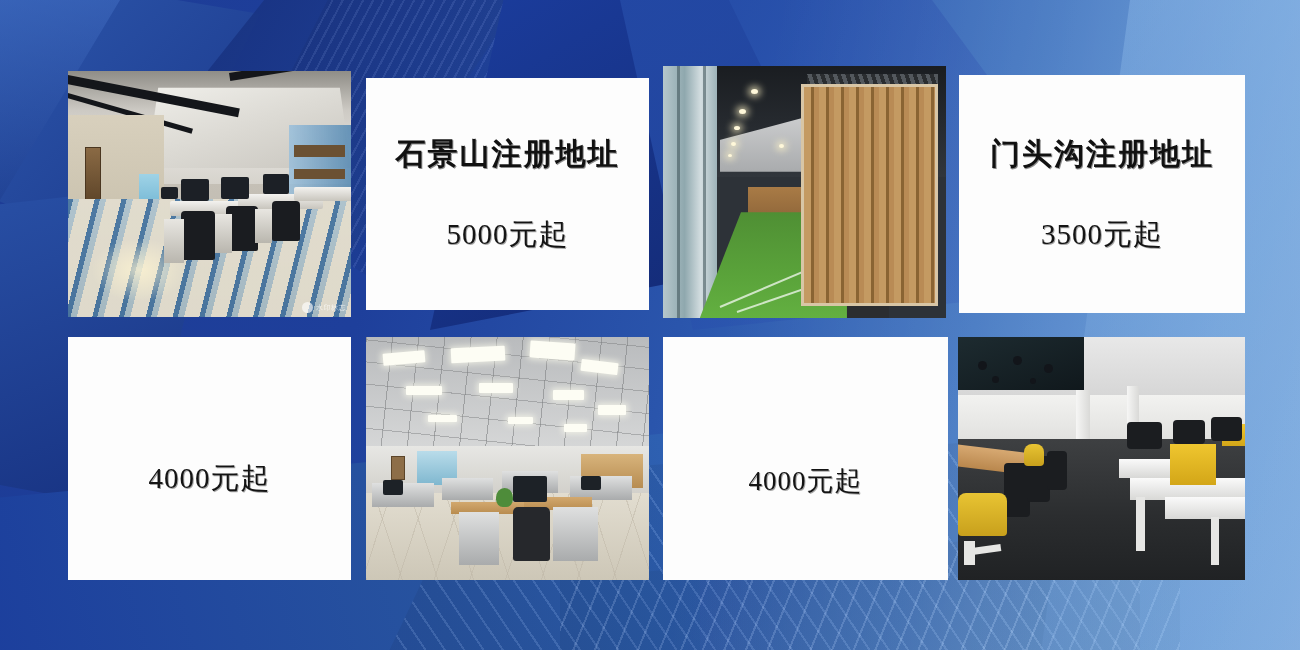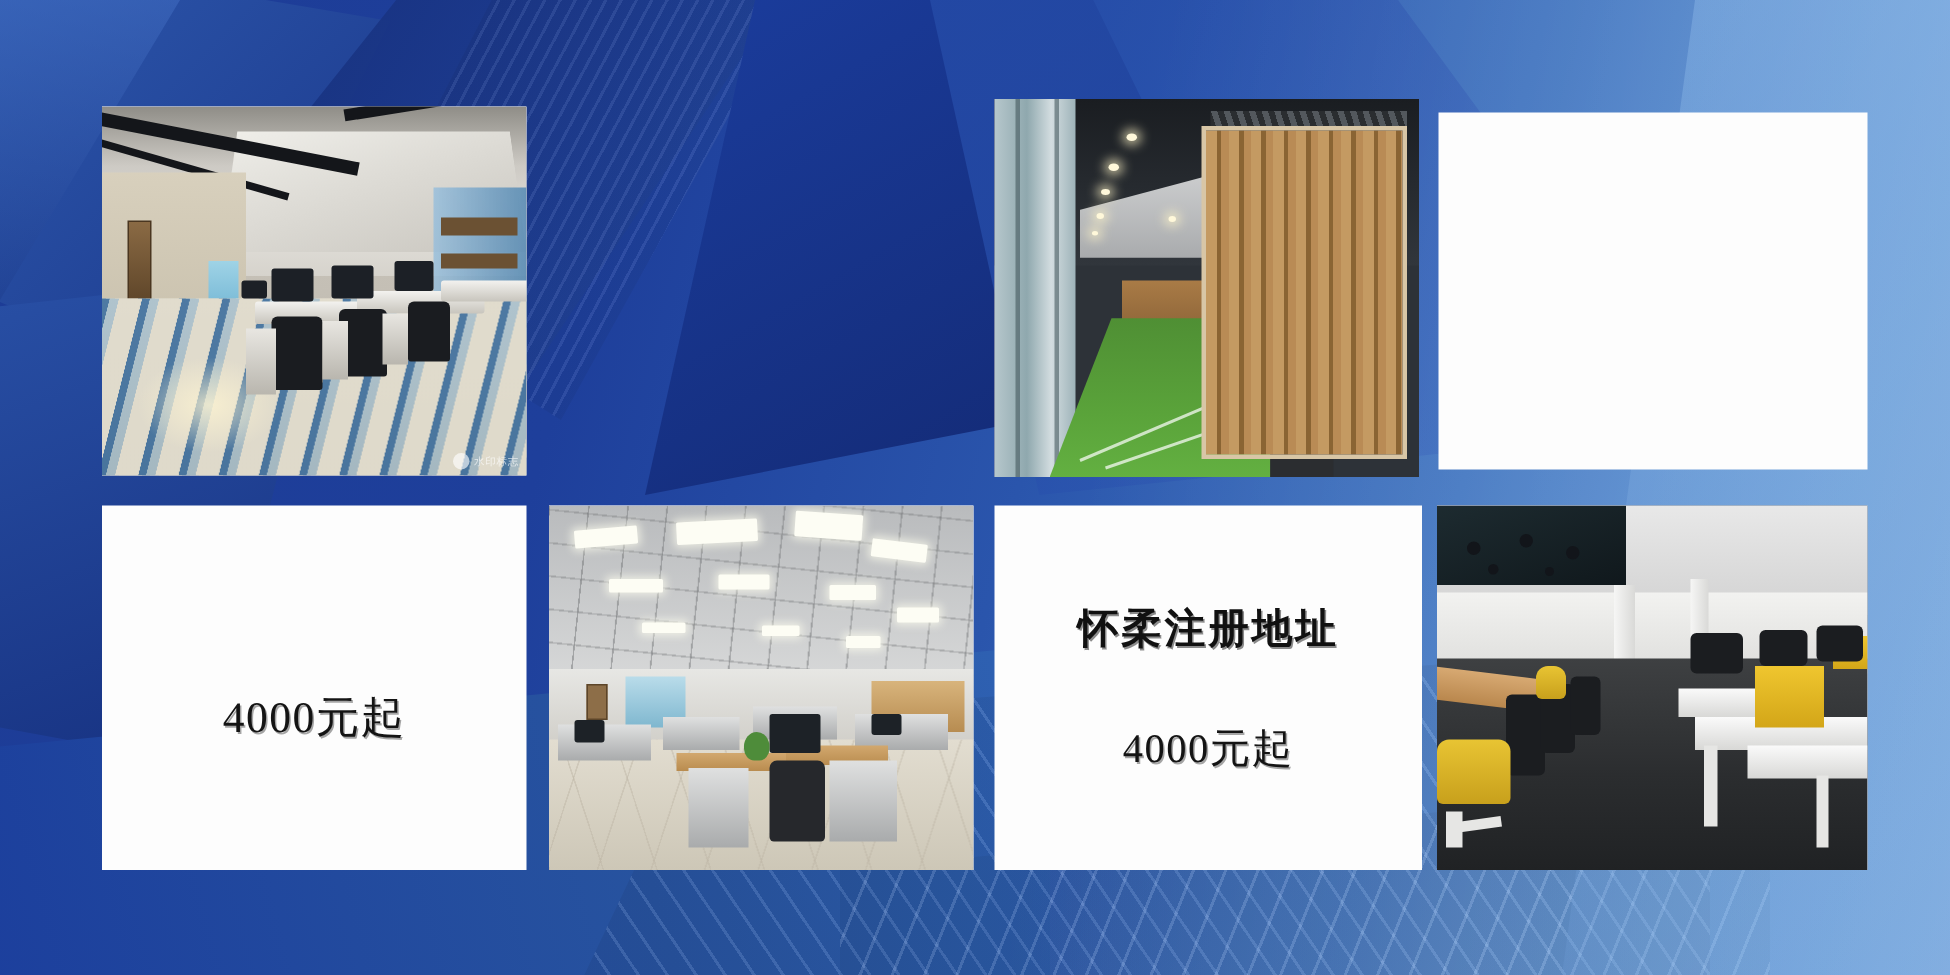--- a/index.html
+++ b/index.html
@@ -206,20 +206,24 @@
         <div class="tower" style="left:52%;top:58%;width:6%;height:16%;"></div>
         <div class="tower" style="left:66%;top:56%;width:6%;height:14%;"></div>
 
         <div class="wm">
           <span class="wmdot"></span>
           <span class="wmtxt">水印标志</span>
         </div>
       </div>
     </div>
 
+    <div class="card text" style="left:366px;top:78px;width:283px;height:232px;">
+      <div class="title">石景山注册地址</div>
+      <div class="price">5000元起</div>
+    </div>
 
     <div class="card" style="left:663px;top:66px;width:283px;height:252px;">
       <div class="photo pb">
         <div class="ceilblk"></div>
         <div class="ceilwhite"></div>
         <div class="spot" style="left:31%;top:9%;"></div>
         <div class="spot" style="left:27%;top:17%;"></div>
         <div class="spot" style="left:25%;top:24%;width:6px;height:4px;"></div>
         <div class="spot" style="left:24%;top:30%;width:5px;height:4px;"></div>
         <div class="spot" style="left:23%;top:35%;width:4px;height:3px;"></div>
@@ -232,20 +236,22 @@
         <div class="darkfloor"></div>
         <div class="turf"></div>
         <div class="lane" style="left:20%;bottom:4%;width:38%;transform:rotate(-23deg);"></div>
         <div class="lane" style="left:26%;bottom:2%;width:32%;transform:rotate(-19deg);"></div>
         <div class="slattop"></div>
         <div class="slats"></div>
       </div>
     </div>
 
     <div class="card text" style="left:959px;top:75px;width:286px;height:238px;">
+      <div class="title">门头沟注册地址</div>
+      <div class="price">3500元起</div>
     </div>
 
     <div class="card text" style="left:68px;top:337px;width:283px;height:243px;">
       <div class="price">4000元起</div>
     </div>
 
     <div class="card" style="left:366px;top:337px;width:283px;height:243px;">
       <div class="photo pc">
         <div class="grid-ceiling"></div>
         <div class="lamp" style="left:6%;top:6%;width:15%;height:5%;transform:rotate(-5deg);"></div>
@@ -274,21 +280,20 @@
         <div class="cube" style="left:66%;top:70%;width:16%;height:22%;"></div>
         <div class="monC" style="left:52%;top:57%;width:12%;height:11%;"></div>
         <div class="monC" style="left:6%;top:59%;width:7%;height:6%;"></div>
         <div class="monC" style="left:76%;top:57%;width:7%;height:6%;"></div>
         <div class="chairC" style="left:52%;top:70%;width:13%;height:22%;"></div>
         <div class="plant" style="left:46%;top:62%;width:6%;height:8%;"></div>
       </div>
     </div>
 
     <div class="card text small" style="left:663px;top:337px;width:285px;height:243px;">
-      <div class="title">怀柔注册地址</div>
       <div class="price">4000元起</div>
     </div>
 
     <div class="card" style="left:958px;top:337px;width:287px;height:243px;">
       <div class="photo pd">
         <div class="ceilD"></div>
         <div class="ceilBlack"></div>
         <div class="track" style="left:7%;top:10%;"></div>
         <div class="track" style="left:19%;top:8%;"></div>
         <div class="track" style="left:30%;top:11%;"></div>

